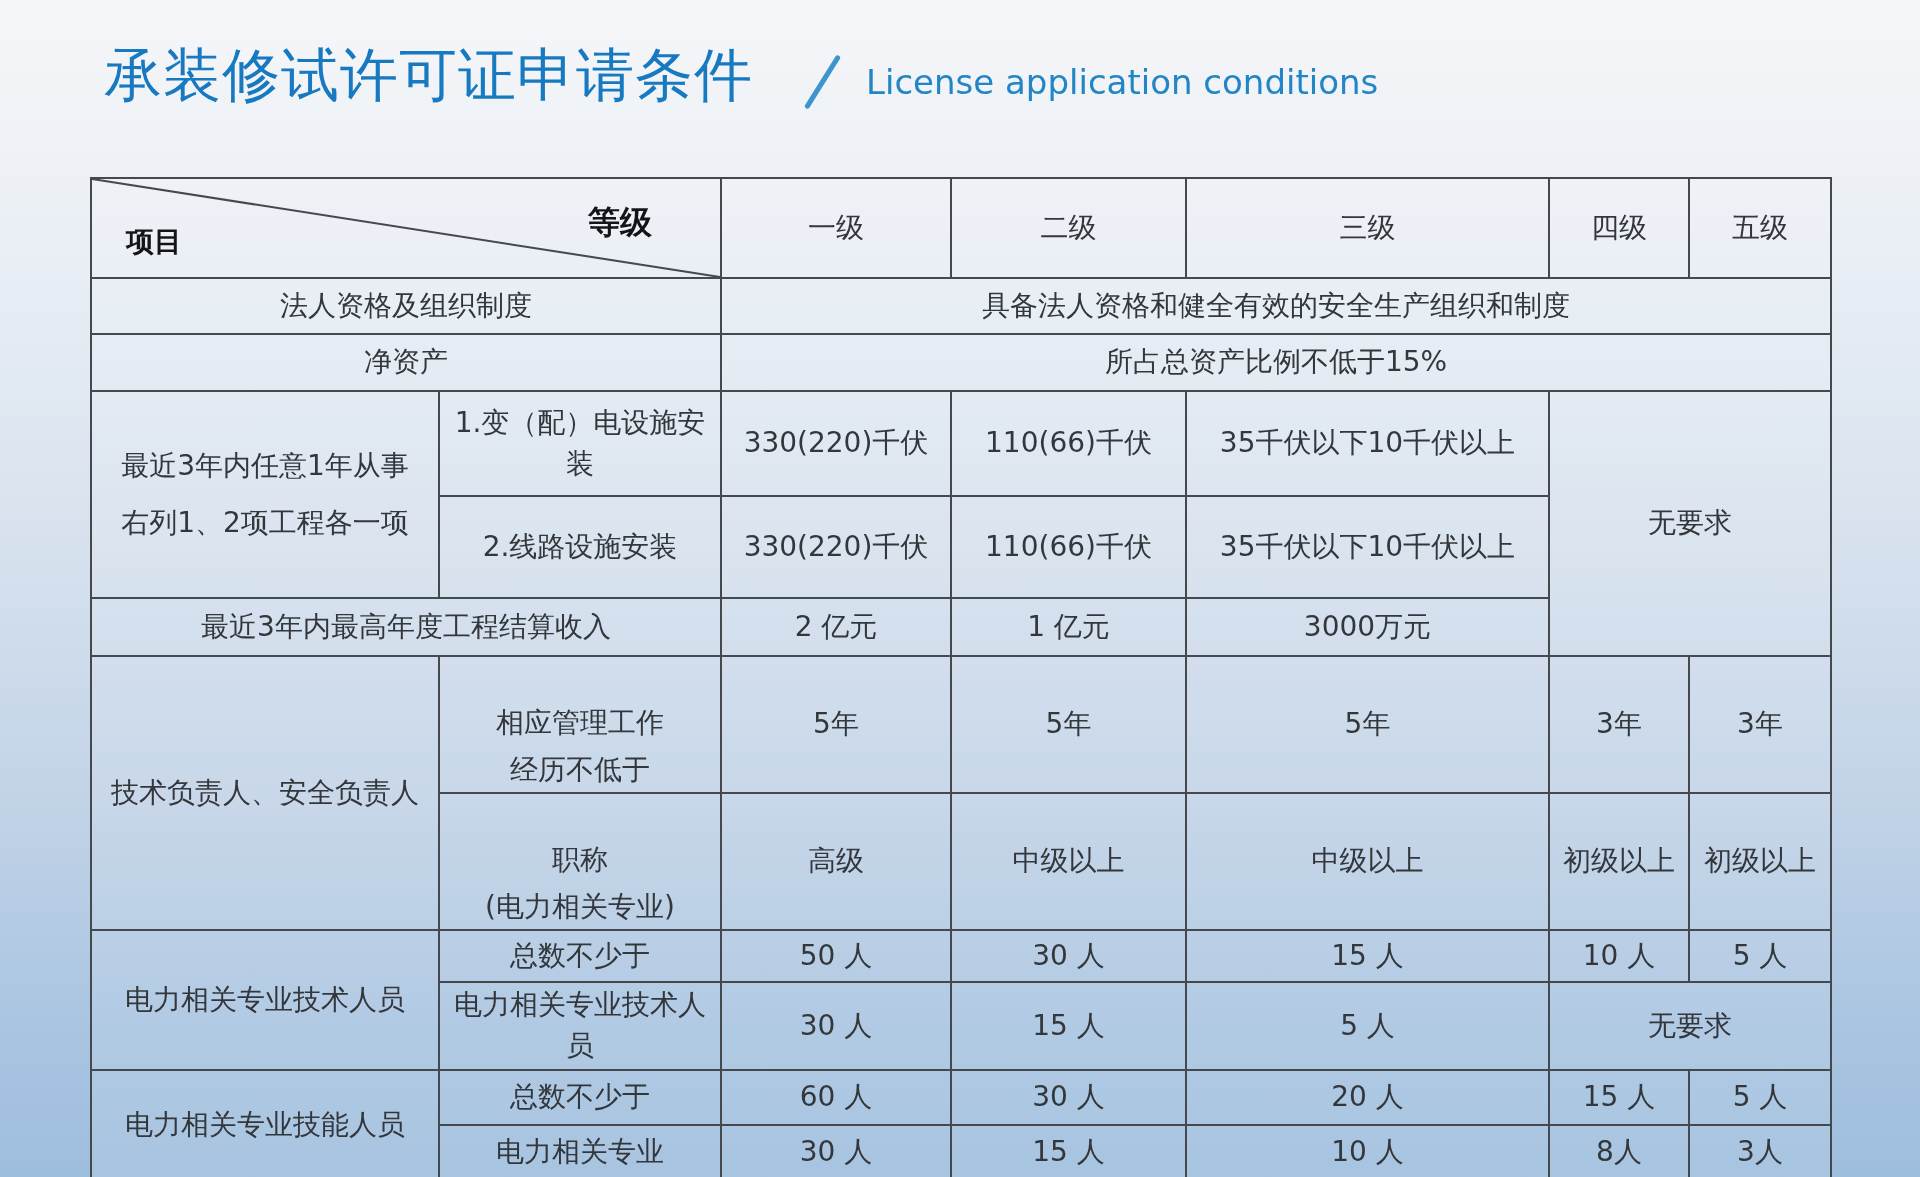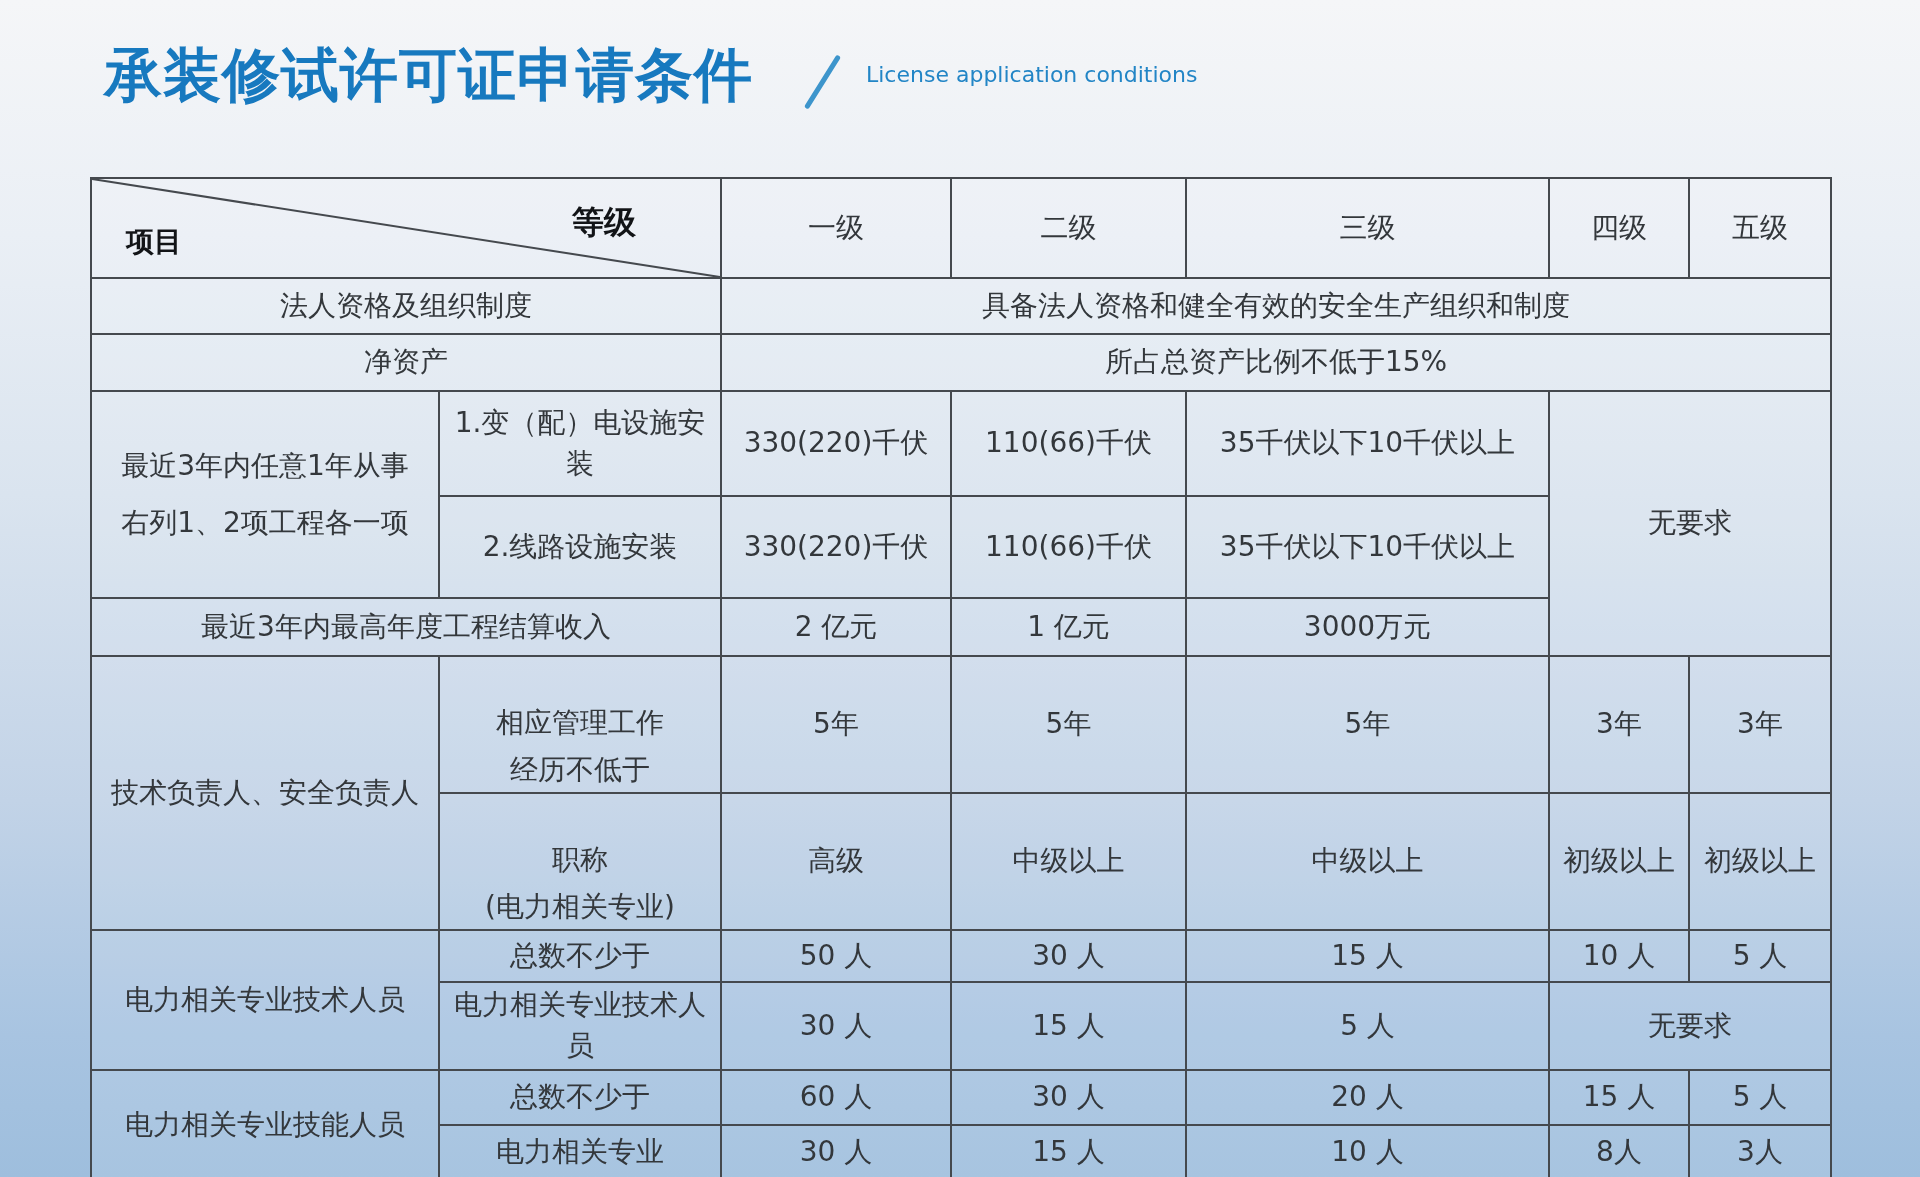--- a/index.html
+++ b/index.html
@@ -20,41 +20,41 @@
       #9ebedd 100%);
   }
 
   
   .title-bar { position: absolute; left: 0; top: 0; width: 1920px; height: 140px; }
   .main-title {
     position: absolute;
     left: 104px;
     top: 44px;
     font-size: 58px;
-    font-weight: 700;
+    font-weight: 400;
     letter-spacing: 1px;
     color: #1779bf;
     line-height: 1.1;
     white-space: nowrap;
   }
   .title-slash {
     position: absolute;
     left: 820px;
     top: 51px;
     width: 5px;
     height: 62px;
     background: #3d95cc;
     border-radius: 3px;
     transform: rotate(32deg);
   }
   .sub-title {
     position: absolute;
     left: 866px;
     top: 62px;
-    font-size: 22px;
+    font-size: 34px;
     font-weight: 400;
     color: #2285c6;
     white-space: nowrap;
   }
 
   
   .lic-table {
     position: absolute;
     left: 90px;
     top: 177px;
@@ -76,21 +76,21 @@
   .hdr {
     font-weight: 400;
     font-size: 32px;
     color: #121417;
   }
   
   .diag-cell { position: relative; padding: 0; }
   .diag-cell svg { position: absolute; left: 0; top: 0; width: 100%; height: 100%; display: block; }
   .corner-grade {
     position: absolute;
-    right: 84px;
+    right: 68px;
     top: 20px;
     font-weight: 700;
     font-size: 32px;
     color: #121417;
   }
   .corner-item {
     position: absolute;
     left: 34px;
     bottom: 14px;
     font-weight: 700;

